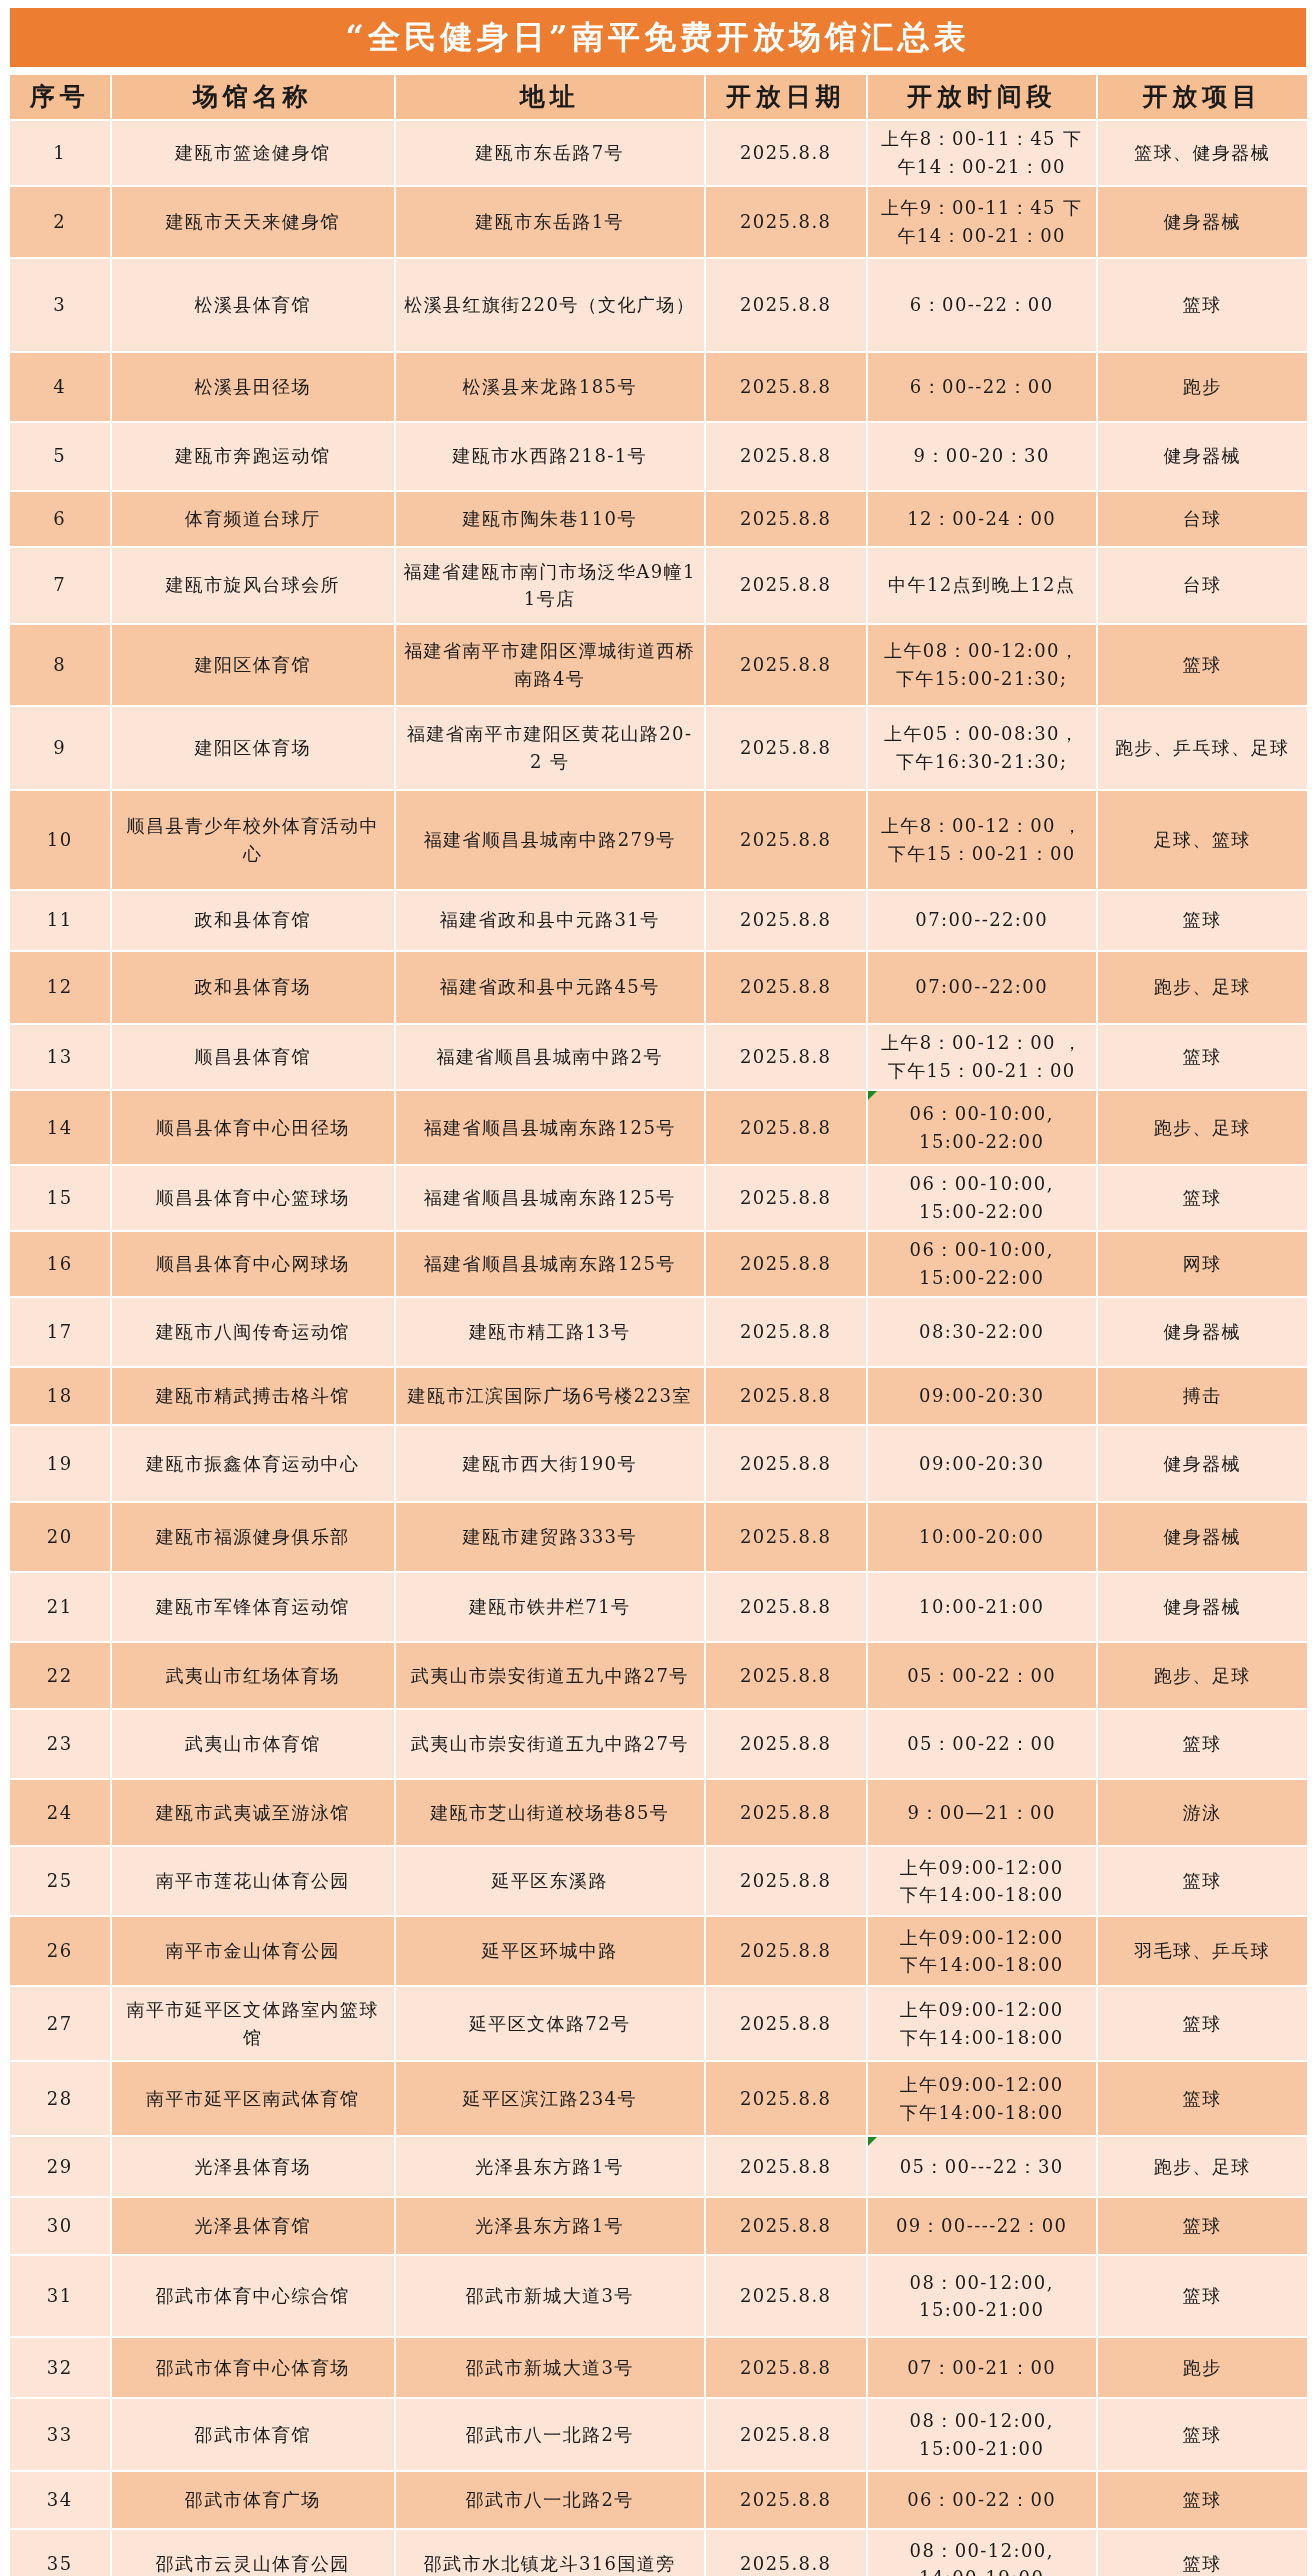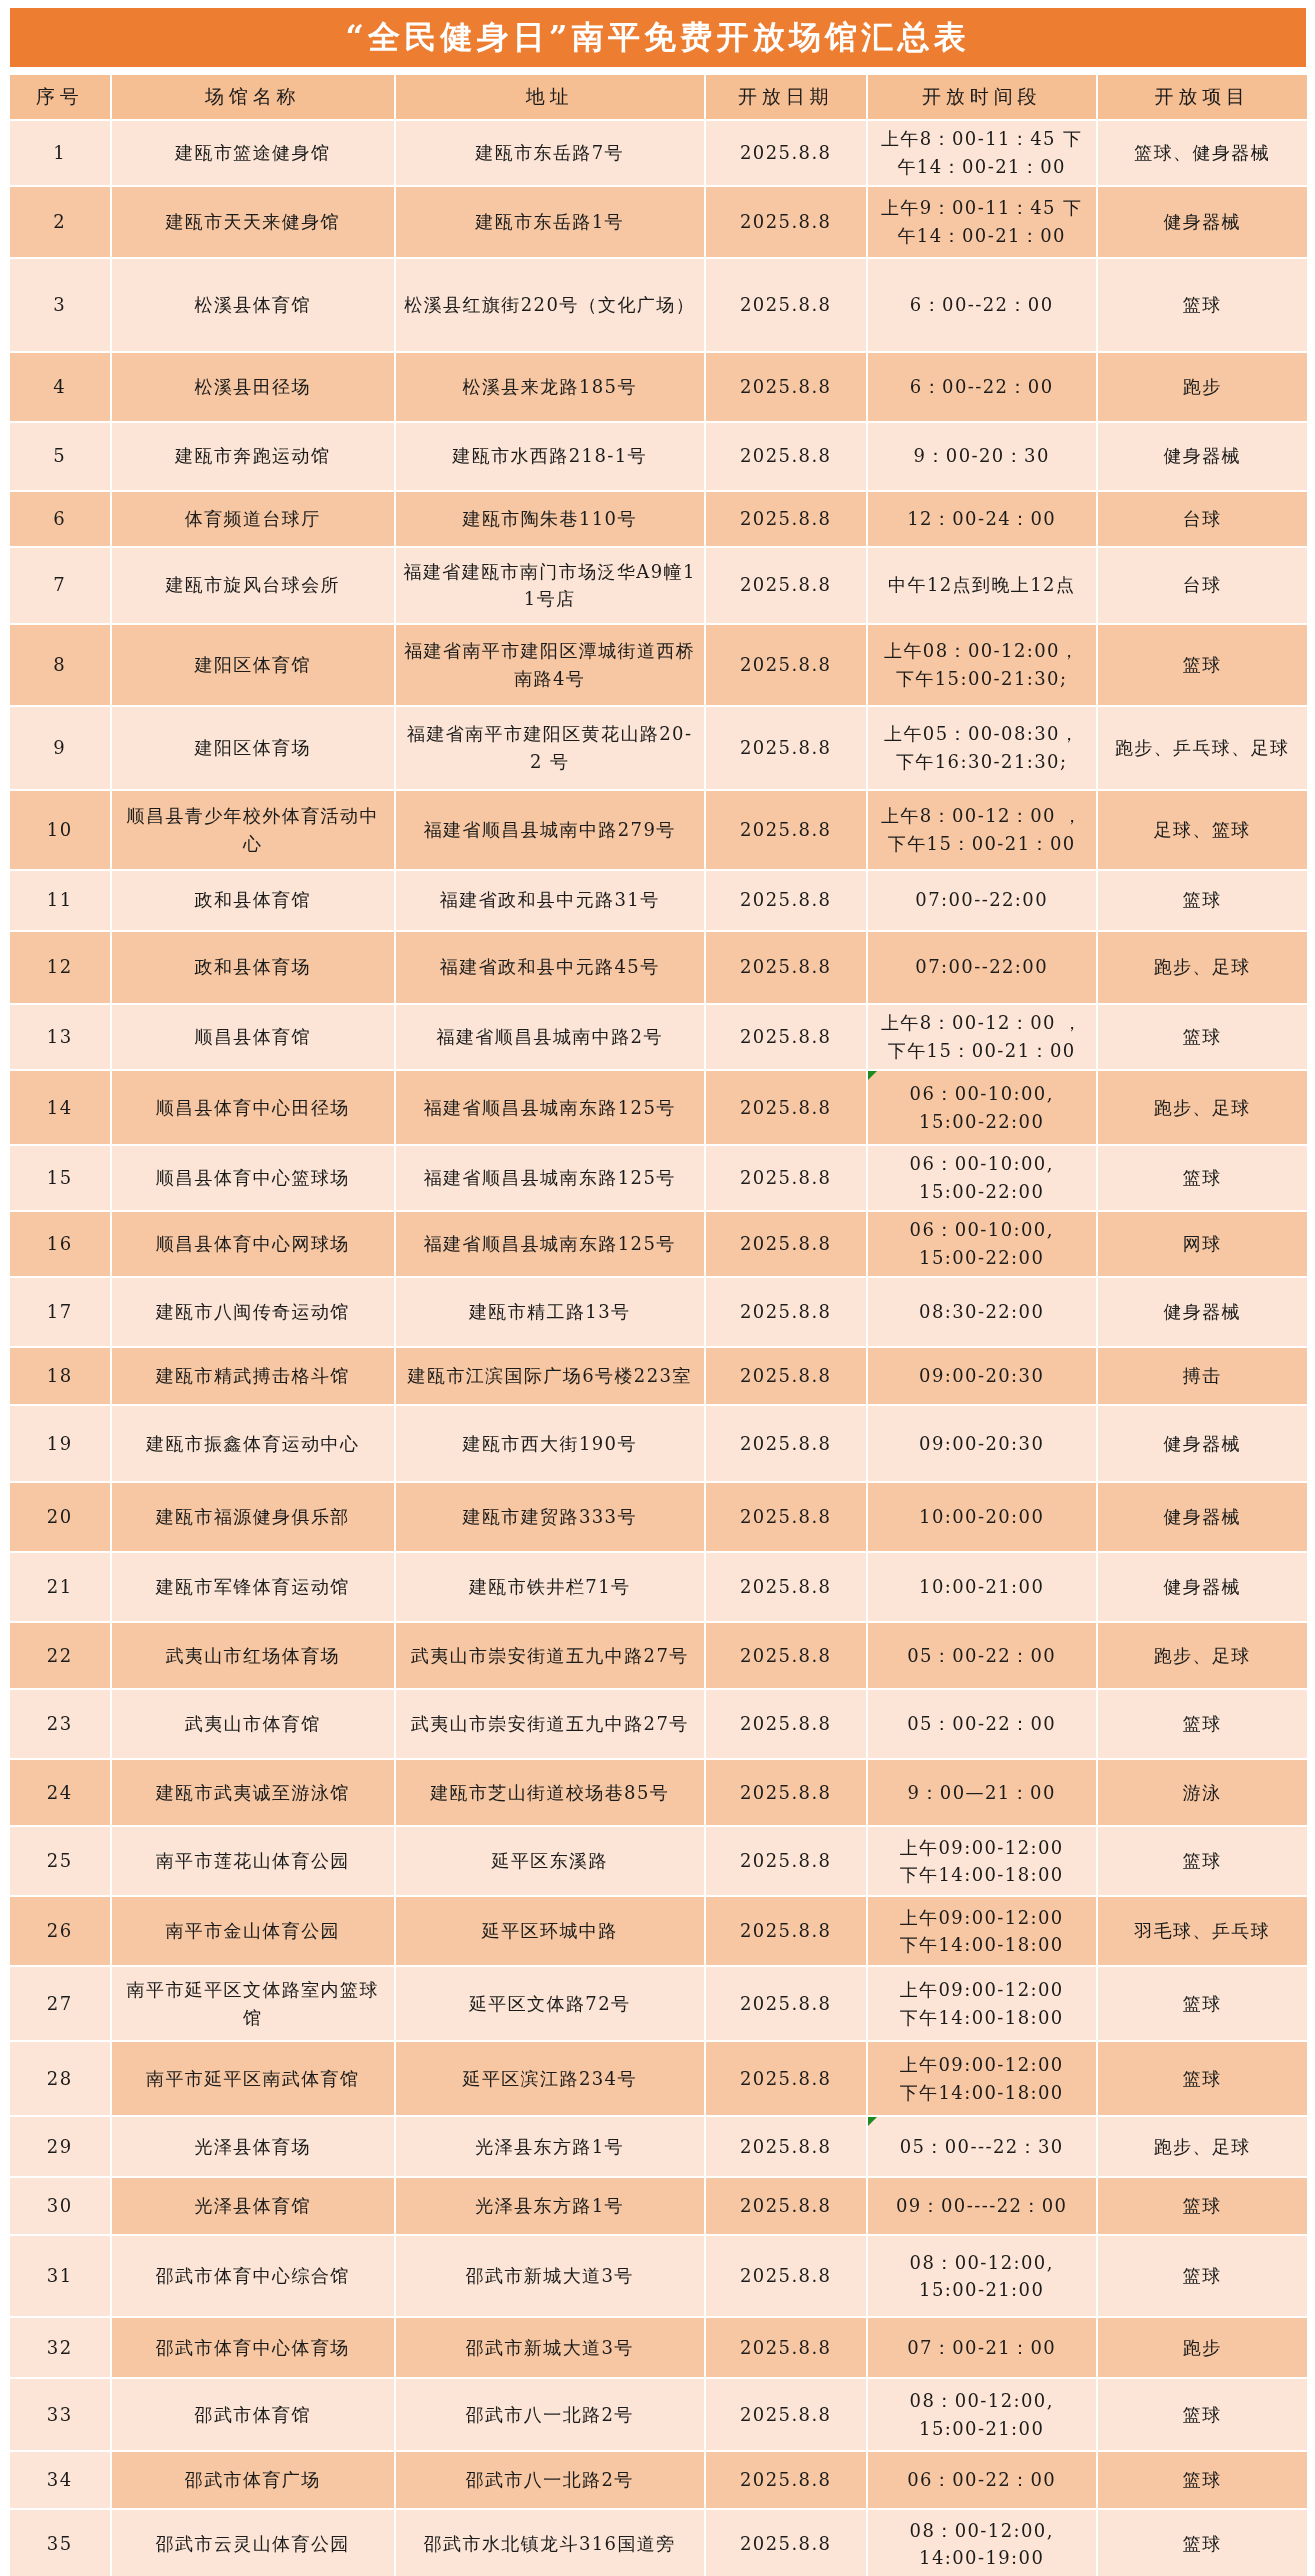--- a/index.html
+++ b/index.html
@@ -17,21 +17,21 @@
     display:flex; align-items:center; justify-content:center;
     color:var(--title-text); font-size:32px; font-weight:bold; letter-spacing:4.2px;
   }
   table.venues{
     border-collapse:separate; border-spacing:2.1px; table-layout:fixed;
     width:1300px; background:var(--grid);
   }
   col.c-no{width:100px;} col.c-name{width:282px;} col.c-addr{width:308px;}
   col.c-date{width:160px;} col.c-time{width:228px;} col.c-items{width:209px;}
   th{
-    background:var(--header-bg); font-weight:normal; font-size:19px; letter-spacing:4.9px;
+    background:var(--header-bg); font-weight:bold; font-size:25px; letter-spacing:4.9px;
     height:41px; text-align:center; vertical-align:middle; padding:1.4px 4.2px;
   }
   td{
     text-align:center; vertical-align:middle; padding:4.2px 7px;
     font-size:18px; letter-spacing:1.4px; line-height:1.55; white-space:pre-line;
     word-break:break-all; position:relative;
   }
   tr.light td{background:var(--row-light);}
   tr.dark td{background:var(--row-dark);}
   tr.dark.seq-light td:first-child{background:var(--row-light);}
@@ -133,21 +133,21 @@
     <td>篮球</td>
   </tr>
           <tr class="light" style="height: 82px;">
     <td>9</td>
     <td>建阳区体育场</td>
     <td>福建省南平市建阳区黄花山路20-2 号</td>
     <td>2025.8.8</td>
     <td>上午05：00-08:30，下午16:30-21:30;</td>
     <td>跑步、乒乓球、足球</td>
   </tr>
-          <tr class="dark" style="height: 78px;">
+          <tr class="dark" style="height: 98px;">
     <td>10</td>
     <td>顺昌县青少年校外体育活动中心</td>
     <td>福建省顺昌县城南中路279号</td>
     <td>2025.8.8</td>
     <td>上午8：00-12：00 ，
 下午15：00-21：00</td>
     <td>足球、篮球</td>
   </tr>
           <tr class="light" style="height: 59px;">
     <td>11</td>

